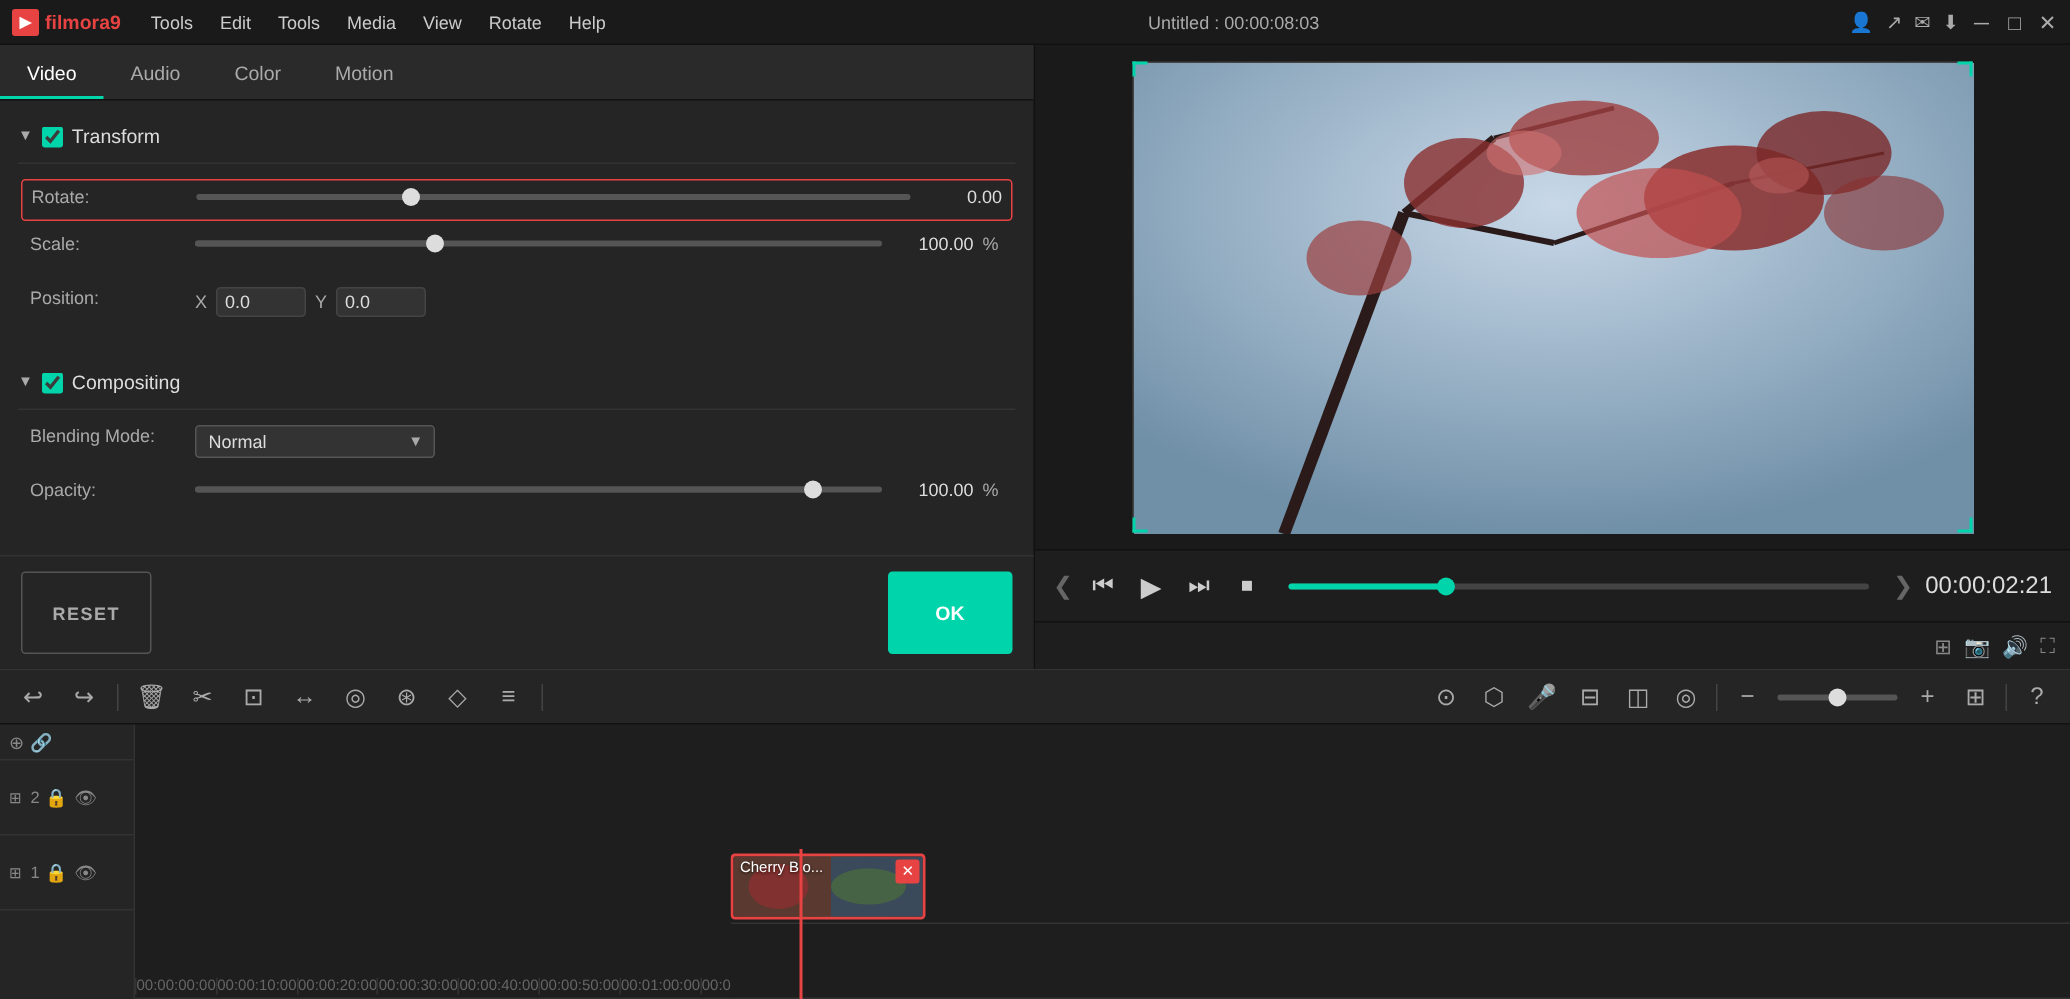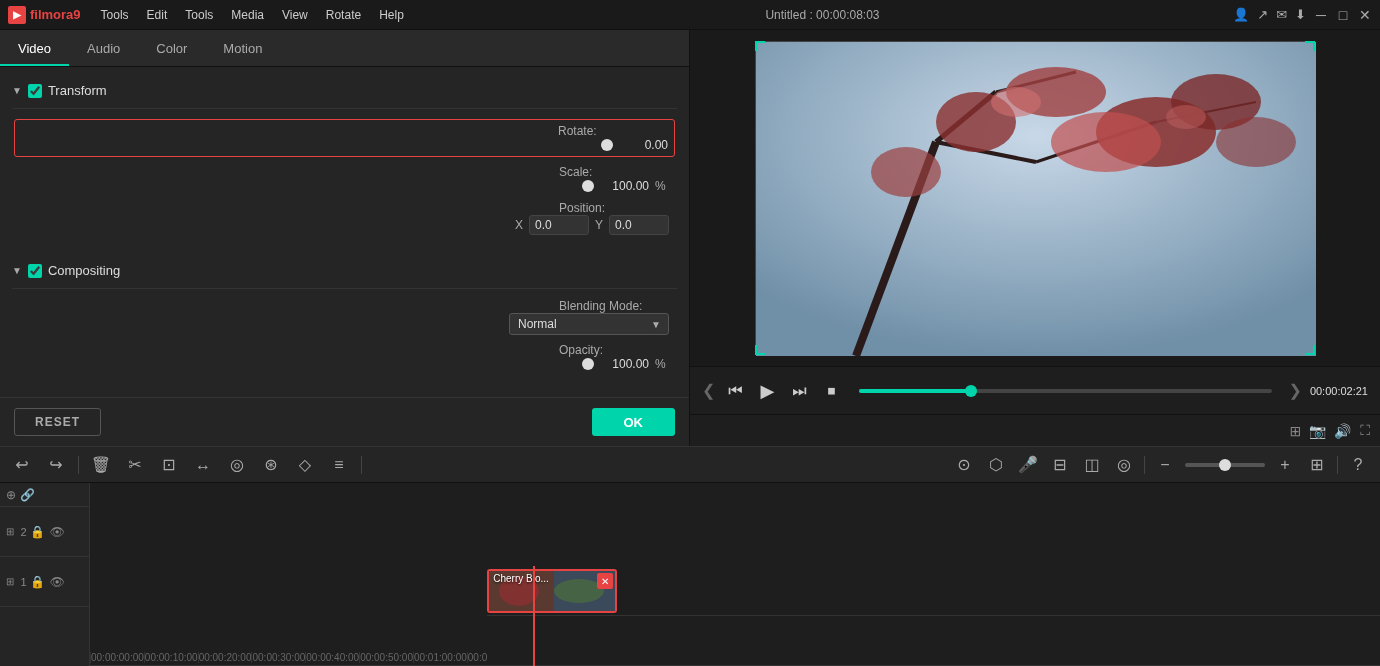--- a/index.html
+++ b/index.html
@@ -148,24 +148,23 @@
       accent-color: #00d4aa;
     }
 
     .section-content {
       padding: 6px 20px 10px 20px;
     }
 
     
     .prop-row {
       display: flex;
-      align-items: flex-end;
+      align-items: flex-start;
       margin-bottom: 8px;
       min-height: 28px;
-      flex-direction: column;
     }
     .prop-label {
       width: 110px;
       color: #aaa;
       font-size: 12px;
       flex-shrink: 0;
     }
     .prop-content {
       flex: 1;
       display: flex;
@@ -294,21 +293,21 @@
       border-radius: 3px;
       cursor: pointer;
       font-size: 12px;
       font-weight: bold;
       letter-spacing: 1px;
     }
     .btn-ok {
       background: #00d4aa;
       border: none;
       color: #fff;
-      padding: 6px 32px;
+      padding: 20px 32px;
       border-radius: 3px;
       cursor: pointer;
       font-size: 13px;
       font-weight: bold;
     }
 
     
     .right-panel {
       flex: 1;
       background: #1a1a1a;
@@ -380,21 +379,21 @@
       right: 73%;
       top: 50%;
       transform: translate(50%, -50%);
       width: 12px;
       height: 12px;
       background: #00d4aa;
       border-radius: 50%;
     }
     .time-display {
       color: #ddd;
-      font-size: 11px;
+      font-size: 16px;
       white-space: nowrap;
     }
     .ctrl-bracket {
       color: #666;
       font-size: 16px;
       cursor: pointer;
     }
 
     
     .preview-toolbar {

